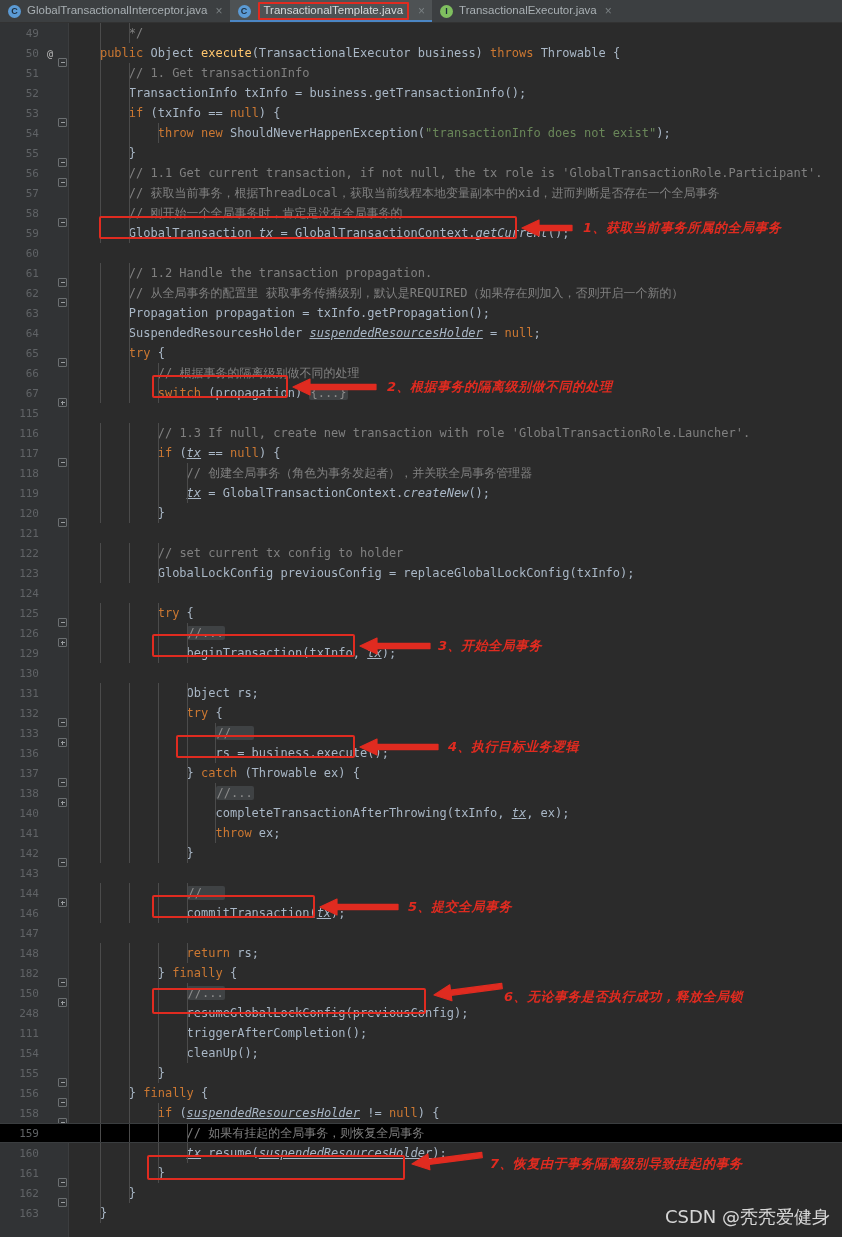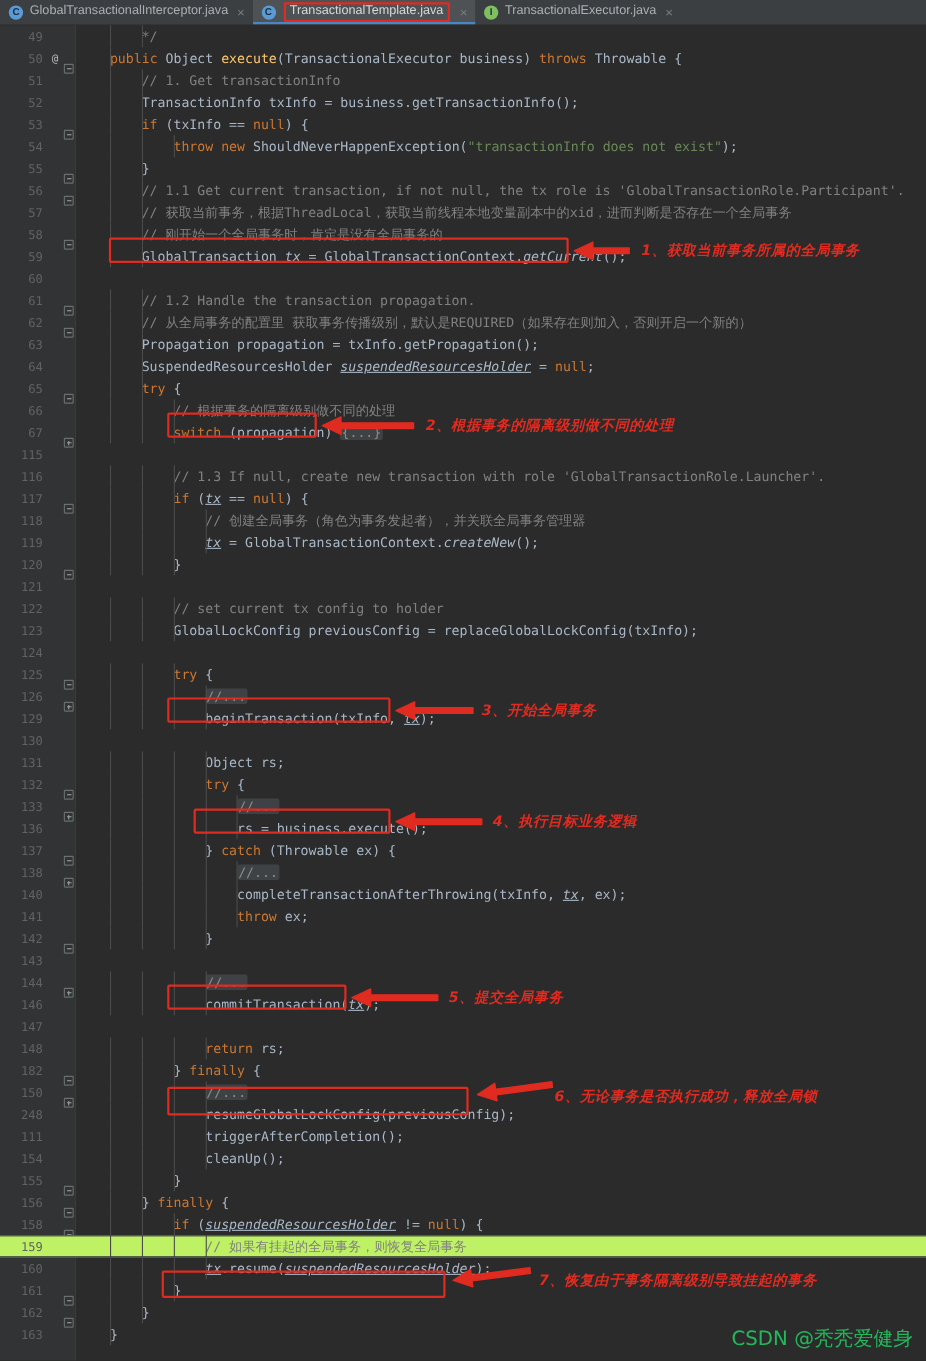--- a/index.html
+++ b/index.html
@@ -103,21 +103,21 @@
     left: 0; top: 0;
     width: 842px; height: 100%;
   }
 
   .row {
     position: relative;
     height: 20px;
     display: flex;
     align-items: center;
   }
-  .row.caret { background: #bef264; }
+  .row.caret { background: #000000; }
   .row.caret::after {
     content: "";
     position: absolute;
     left: 0; right: 0; bottom: 0; top: 0;
     border-top: 1px solid #3a3d3f;
     border-bottom: 1px solid #3a3d3f;
     pointer-events: none;
   }
 
   .lnum {
@@ -224,21 +224,21 @@
     font-style: italic;
     white-space: nowrap;
     z-index: 6;
     letter-spacing: 0.5px;
   }
   .arrow-svg { position: absolute; z-index: 6; overflow: visible; }
 
   .watermark {
     position: absolute;
     right: 12px; bottom: 8px;
-    color: #22c55e;
+    color: #e5e5e5;
     font-family: "DejaVu Sans", "Liberation Sans", sans-serif;
     font-size: 18px;
     opacity: 0.92;
     z-index: 7;
   }
 </style>
 </head>
 <body>
 
 <div id="root">

